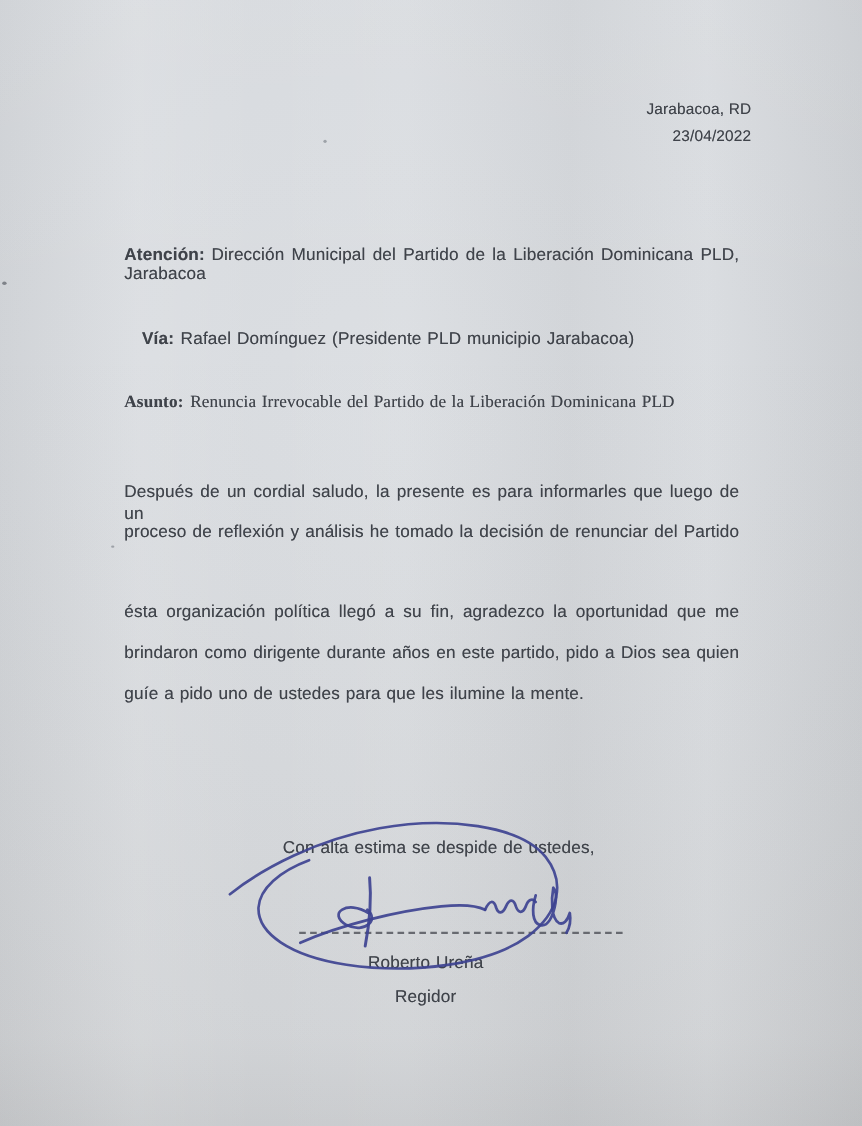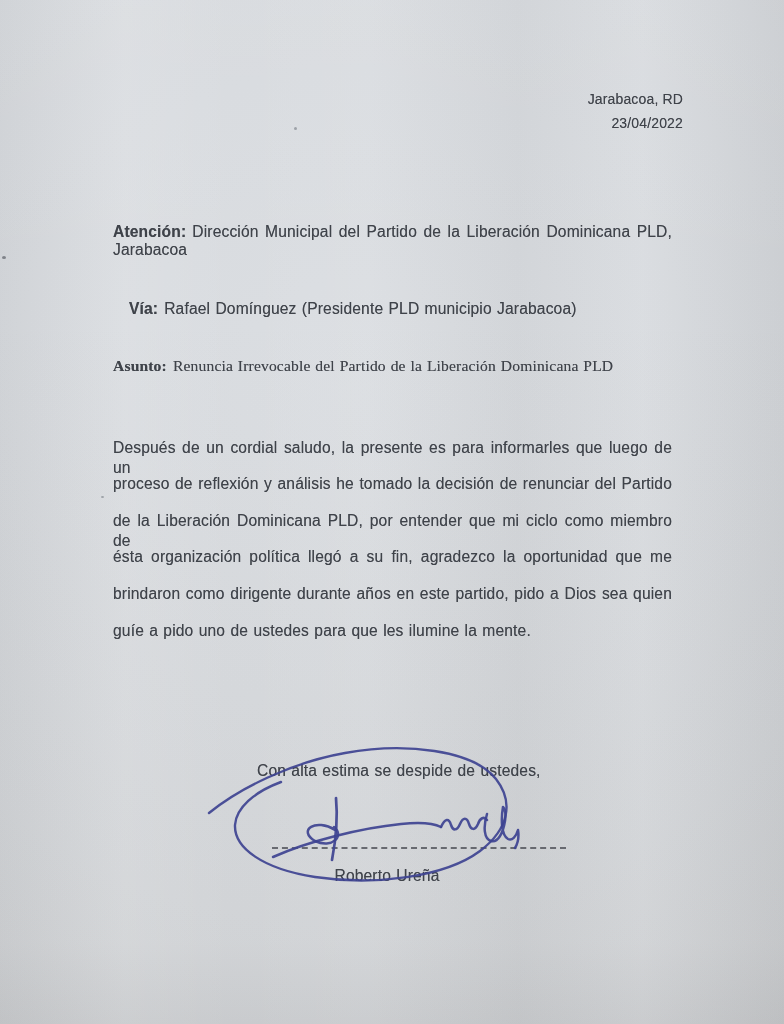--- a/index.html
+++ b/index.html
@@ -64,21 +64,20 @@
 
   <div class="line wide just" id="attention-line1"><span class="label">Atención:</span><span>Dirección Municipal del Partido de la Liberación Dominicana PLD,</span></div>
   <div class="line" id="attention-line2">Jarabacoa</div>
 
   <div class="line" id="via-line"><span class="label">Vía:</span><span>Rafael Domínguez (Presidente PLD municipio Jarabacoa)</span></div>
 
   <div class="line" id="subject-line"><span class="label">Asunto:</span><span>Renuncia Irrevocable del Partido de la Liberación Dominicana PLD</span></div>
 
   <div class="line wide just bodyline" style="top:437.5px">Después de un cordial saludo, la presente es para informarles que luego de un</div>
   <div class="line wide just bodyline" style="top:474.1px">proceso de reflexión y análisis he tomado la decisión de renunciar del Partido</div>
-  <div class="line wide just bodyline" style="top:510.7px">de la Liberación Dominicana PLD, por entender que mi ciclo como miembro de</div>
   <div class="line wide just bodyline" style="top:583.9px">brindaron como dirigente durante años en este partido, pido a Dios sea quien</div>
   <div class="line wide just bodyline" style="top:547.3px">ésta organización política llegó a su fin, agradezco la oportunidad que me</div>
   <div class="line wide bodyline" style="top:620.5px">guíe a pido uno de ustedes para que les ilumine la mente.</div>
 
   <div class="line" id="closing-line">Con alta estima se despide de ustedes,</div>
 
   <div id="sig-dash"></div>
 
   <svg id="signature-svg" viewBox="0 0 380 170" aria-hidden="true">
 
@@ -89,17 +88,18 @@
     <path d="M 132,103 C 113,91 94,103 112,114 C 129,122 142,109 131,100" stroke-width="2.5"></path>
 
     <path d="M 70,130 C 106,114 158,101 198,97 C 216,95 230,96 238,100" stroke-width="2.5"></path>
 
     <path d="M 238,100 c 4,-9 8,-9 10,-2 c 2,6 6,6 9,-1 c 3,-7 7,-7 9,0 c 2,6 6,7 9,0 c 2,-6 6,-8 9,-4" stroke-width="2.5"></path>
 
     <path d="M 284,87 c -4,13 -3,25 4,27 c 7,2 12,-8 14,-20 c 1,-7 0,-12 -2,-14 c -2,11 -2,28 5,32 c 4,2 8,-2 10,-9 c 1,6 0,13 -3,18" stroke-width="2.5"></path>
   </svg>
 
   <div class="line" id="sig-name">Roberto Ureña</div>
+  <div class="line" id="sig-title">Regidor</div>
 
   <div class="speck" id="speck-1"></div>
   <div class="speck" id="speck-2"></div>
   <div class="speck" id="speck-3"></div>
 </div>
 
 </body></html>

